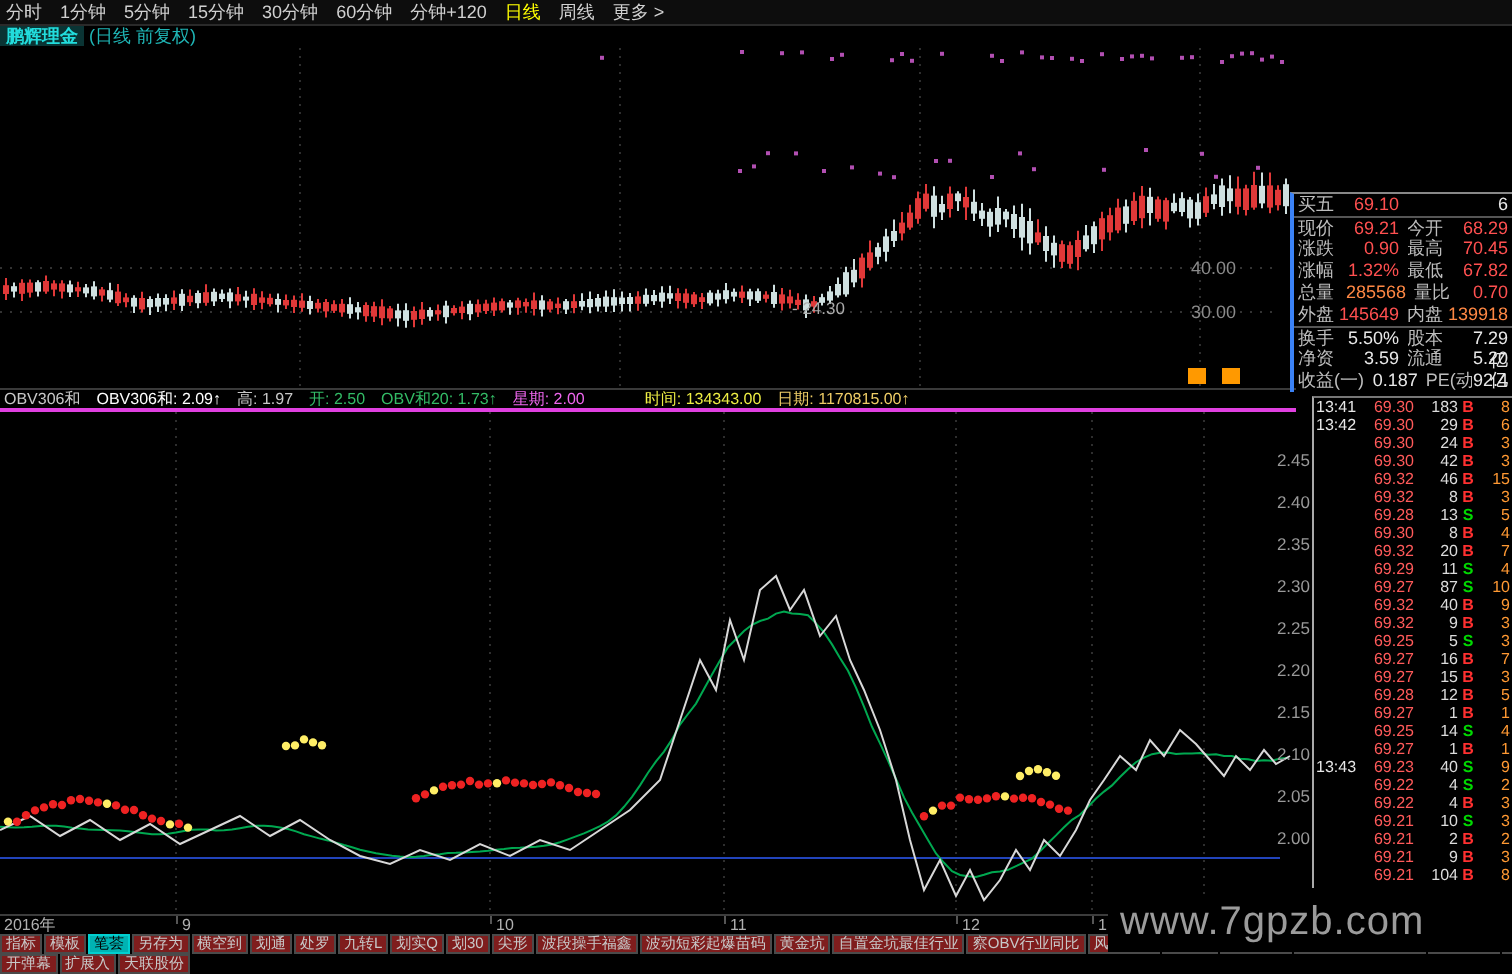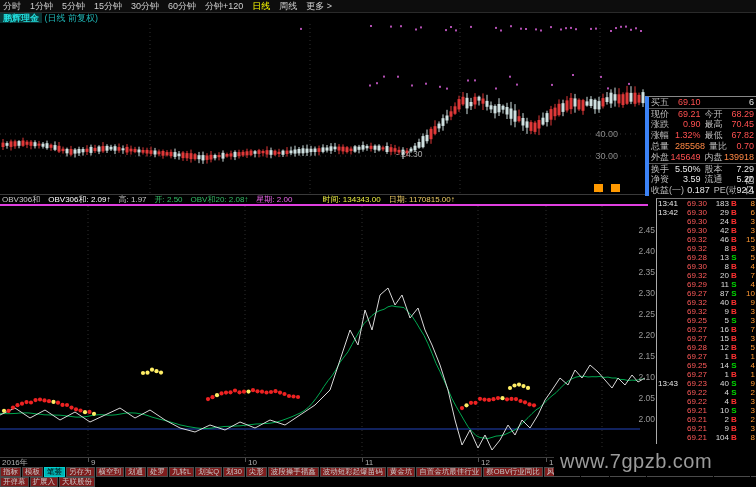--- a/index.html
+++ b/index.html
@@ -15,21 +15,21 @@
   #title-bar{left:0;top:13px;width:648px;height:11px;font-size:9px;line-height:11px;}
   #title-name{color:#22dddd;background:#0a3434;padding:0 3px;font-weight:bold;}
   #title-mode{color:#1fb6b6;}
   
   #upper-chart{left:0;top:24px;}
   #param-line{left:2px;top:195px;width:648px;height:9px;display:flex;gap:8px;font-size:8px;line-height:9px;white-space:nowrap;overflow:hidden;}
   #magenta-divider{left:0;top:204px;width:648px;height:2px;background:#e040e0;}
   #lower-chart{left:0;top:206px;}
   #divider-upper{left:0;top:194px;width:648px;height:1px;background:#3a3a3a;}
   
-  #quote-panel{left:645px;top:96px;width:111px;height:100px;border-top:1px solid #888;border-left:4px solid #3b82f6;box-sizing:border-box;font-size:9px;}
+  #quote-panel{left:645px;top:96px;width:111px;height:100px;border-top:1px solid #888;border-left:2px solid #3b82f6;box-sizing:border-box;font-size:9px;}
   .q-row{height:11px;line-height:11px;display:flex;padding:0 2px;}
   .q-row.bt{border-top:1px solid #555;box-sizing:border-box;}
   .q-l{color:#bdbdbd;width:24px;overflow:hidden;white-space:nowrap;}
   .q-l.wide{width:38px;}
   .q-v{flex:1;text-align:right;}
   
   #tick-list{left:656px;top:198px;width:100px;height:246px;border-left:1px solid #aaa;border-top:1px solid #777;box-sizing:border-box;font-size:8px;overflow:hidden;}
   .t-row{height:9px;line-height:9px;display:flex;padding:0 1px;}
   .t-time{width:23px;color:#e8e8e8;}
   .t-price{width:26px;text-align:right;color:#ff5a5a;}
@@ -455,21 +455,21 @@
       <text x="396" y="133" fill="#aaa" font-size="8.5" font-family="Liberation Sans,sans-serif">- 24.30</text>
       <rect x="594" y="160" width="9" height="8" fill="#ff9900"></rect>
       <rect x="611" y="160" width="9" height="8" fill="#ff9900"></rect>
     </svg>
   <div id="divider-upper" class="abs"></div>
   <div id="param-line" class="abs">
       <span style="color: rgb(200, 200, 200);">OBV306和</span>
       <span style="color: rgb(255, 255, 255);">OBV306和: 2.09↑</span>
       <span style="color: rgb(200, 200, 200);">高: 1.97</span>
       <span style="color: rgb(51, 187, 102);">开: 2.50</span>
-      <span style="color: rgb(51, 187, 102);">OBV和20: 2.08↑</span>
+      <span style="color: rgb(51, 187, 102);">OBV和20: 1.73↑</span>
       <span style="color: rgb(238, 102, 238);">星期: 2.00</span>
       <span style="color: rgb(238, 238, 68); margin-left: 22px;">时间: 134343.00</span>
       <span style="color: rgb(238, 204, 102);">日期: 1170815.00↑</span>
     </div>
   <div id="magenta-divider" class="abs"></div>
   <svg id="lower-chart" class="abs" width="658" height="251">
       <line x1="88" y1="0" x2="88" y2="251" stroke="#2e2e2e" stroke-dasharray="1,3"></line>
       <line x1="245" y1="0" x2="245" y2="251" stroke="#2e2e2e" stroke-dasharray="1,3"></line>
       <line x1="362" y1="0" x2="362" y2="251" stroke="#2e2e2e" stroke-dasharray="1,3"></line>
       <line x1="478" y1="0" x2="478" y2="251" stroke="#2e2e2e" stroke-dasharray="1,3"></line>

